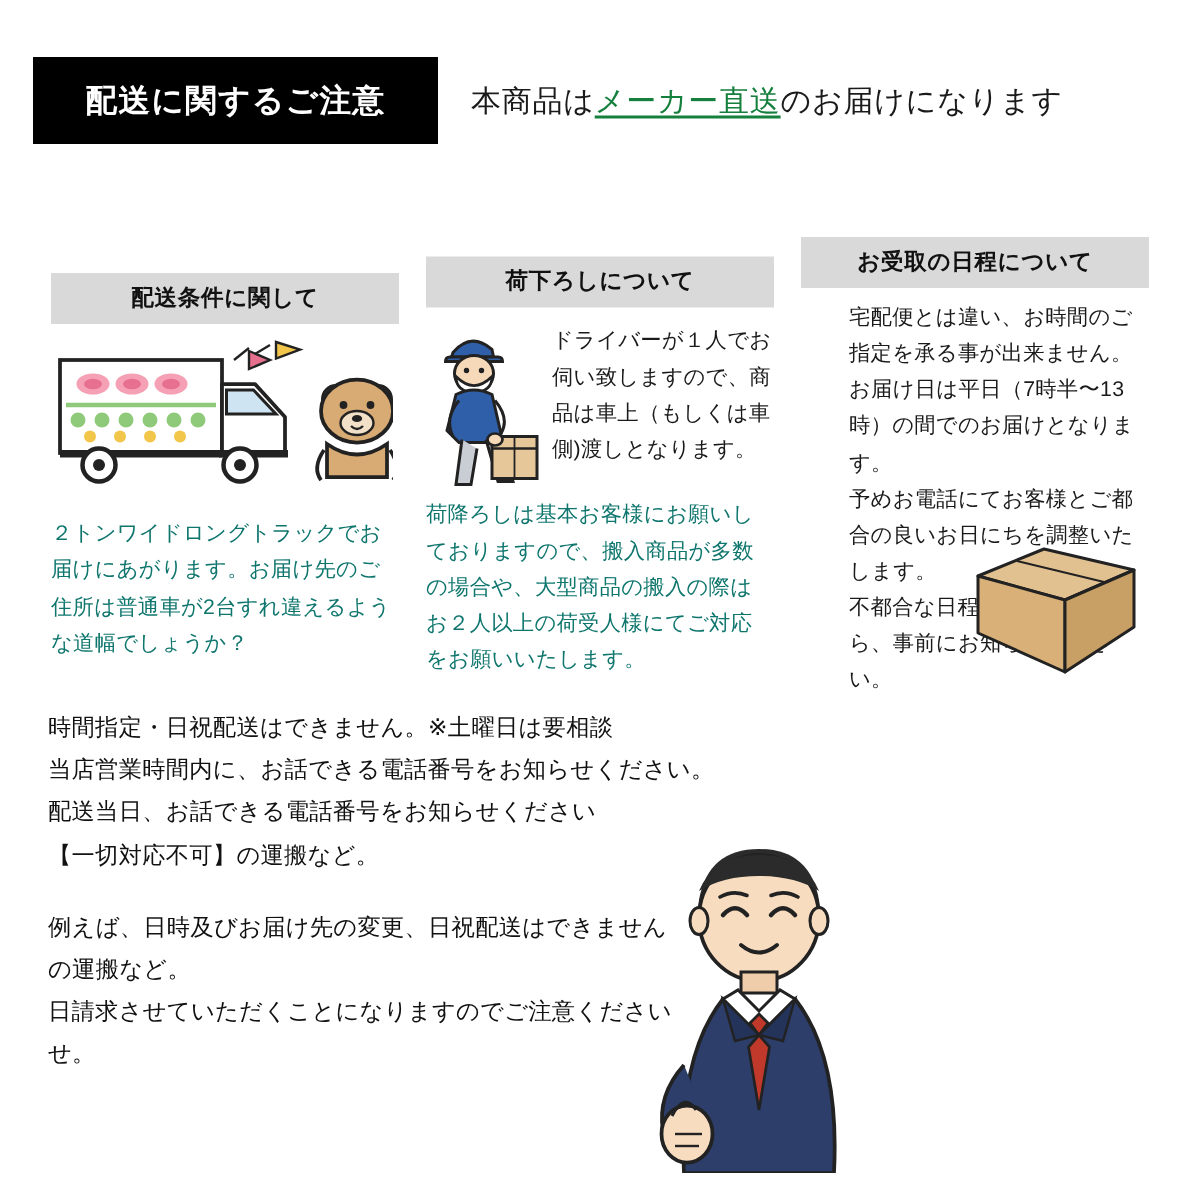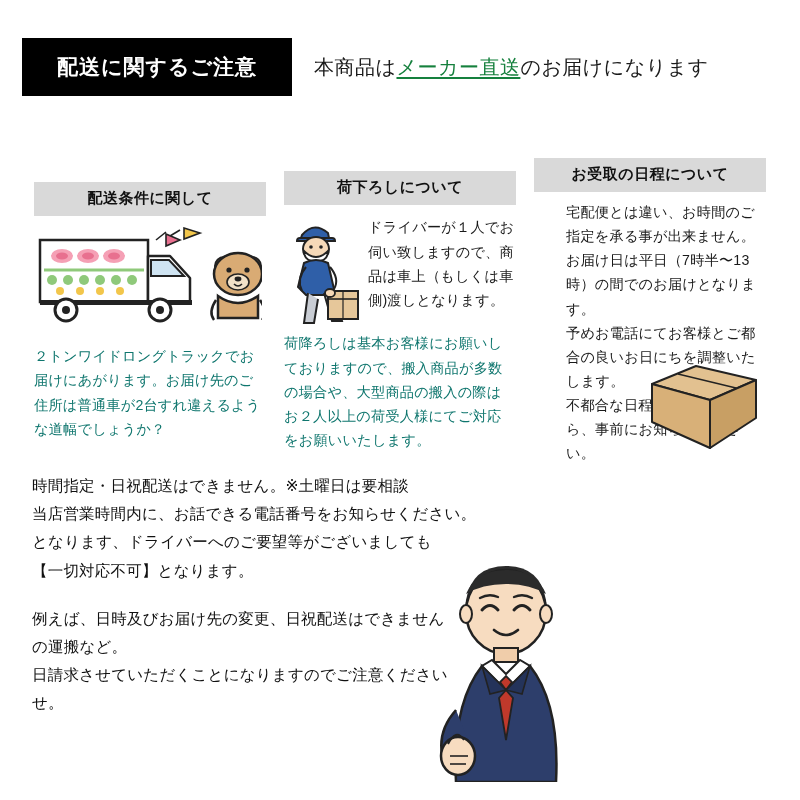--- a/index.html
+++ b/index.html
@@ -295,22 +295,22 @@
           <path d="M34 20 l58 14" stroke="#222" stroke-width="1.4" fill="none"></path>
         </svg>
       </div>
     </div>
 
   </div>
 
   <div class="notes">
     <p>時間指定・日祝配送はできません。※土曜日は要相談</p>
     <p>当店営業時間内に、お話できる電話番号をお知らせください。</p>
-    <p>となります、ドライバーへのご要望等がございましても</p>
-    <p>【一切対応不可】となります。</p>
+    <p>配送当日、お話できる電話番号をお知らせください</p>
+    <p>【一切対応不可】の運搬など。</p>
     <div class="gap"></div>
     <p>例えば、日時及びお届け先の変更、日祝配送はできません</p>
     <p>の運搬など。</p>
     <p>日請求させていただくことになりますのでご注意ください</p>
     <p>せ。</p>
   </div>
 
   <div class="person">
     <svg viewBox="0 0 210 240" width="210" height="240" xmlns="http://www.w3.org/2000/svg">
 

